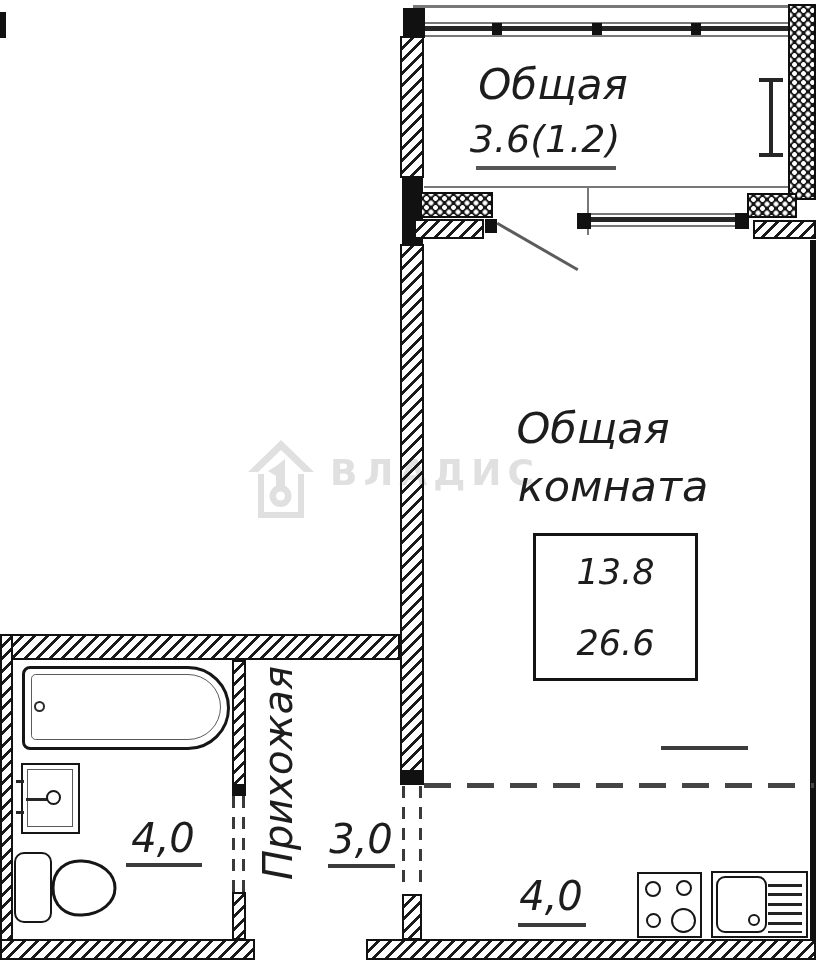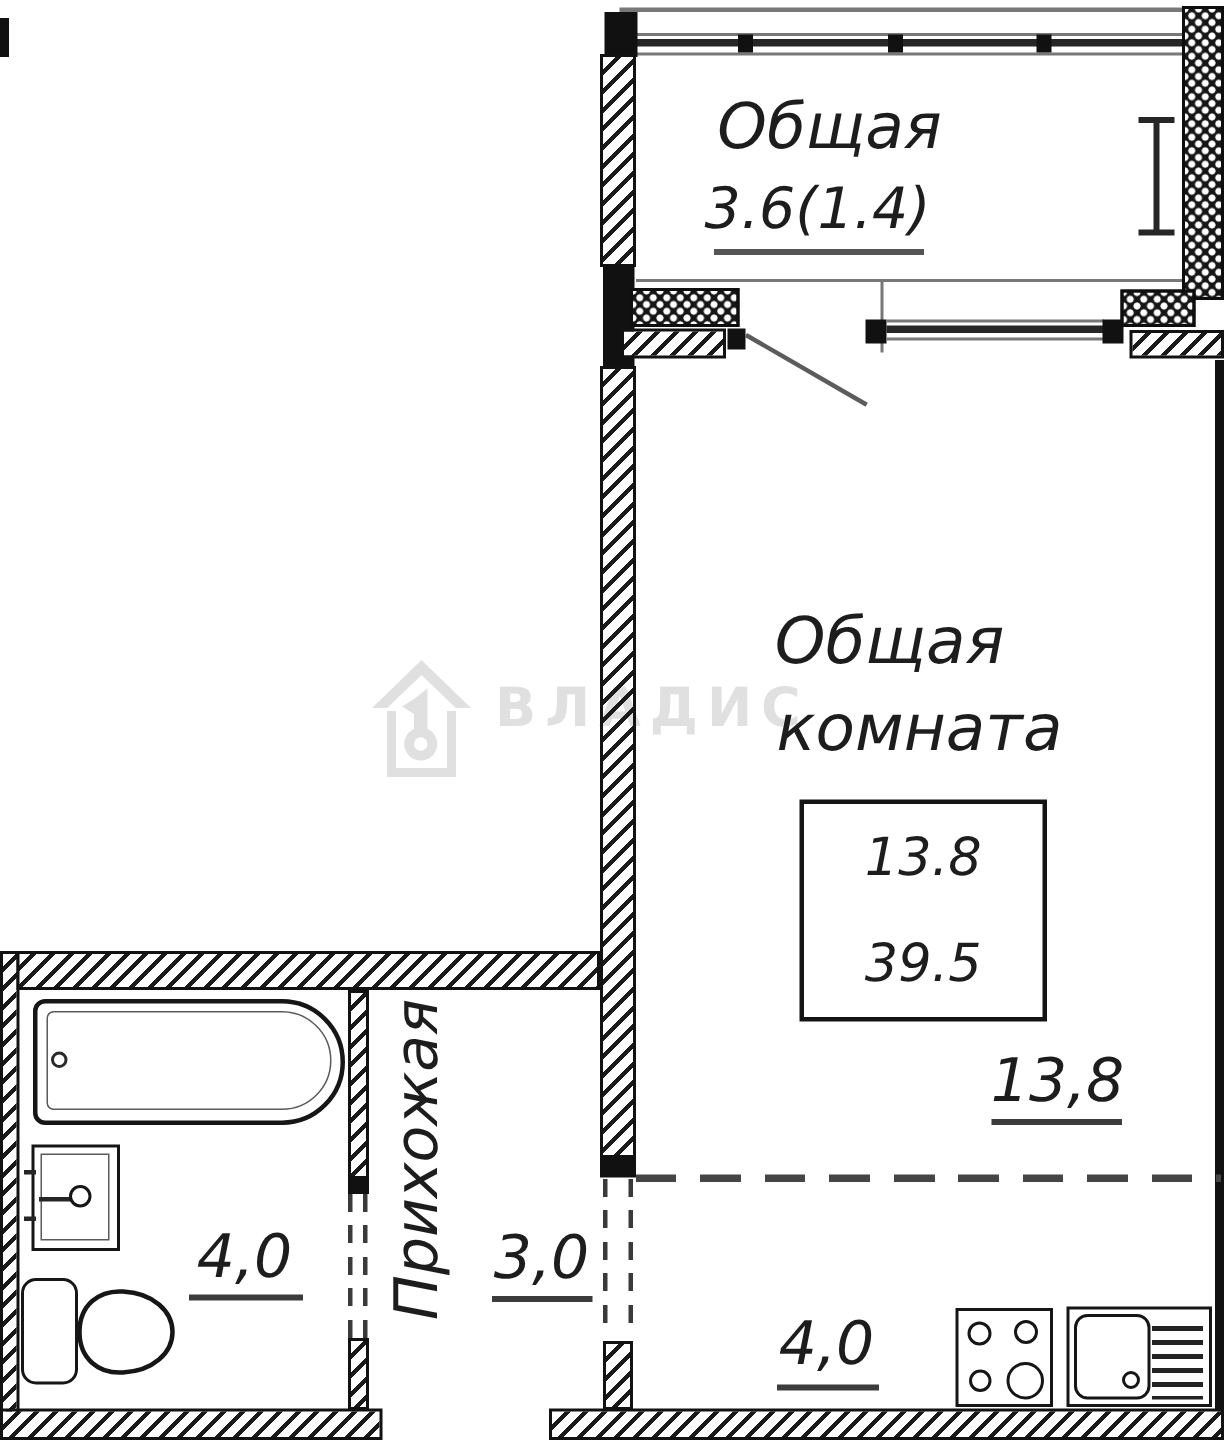--- a/index.html
+++ b/index.html
@@ -129,42 +129,41 @@
     <div class="stroke circle" style="left:7px;top:39px;width:15px;height:15px;"></div>
     <div class="stroke circle" style="left:32px;top:34px;width:25px;height:25px;"></div>
   </div>
   <div class="stroke" style="left:711px;top:871px;width:97px;height:67px;">
     <div class="stroke" style="left:3px;top:3px;width:51px;height:57px;border-radius:9px;"></div>
     <div class="stroke circle" style="left:35px;top:41px;width:12px;height:12px;"></div>
   </div>
   <div class="board"></div>
 
   <div class="lbl" style="left:553px;top:84px;font-size:42px;">Общая</div>
-  <div class="lbl" style="left:545px;top:139px;font-size:38px;">3.6(1.4)</div>
+  <div class="lbl" style="left:545px;top:139px;font-size:38px;">3.6(1.2)</div>
   <div class="ul" style="left:476px;top:166px;width:140px;background:#555;"></div>
 
   <div class="lbl" style="left:613px;top:486px;font-size:43px;">комната</div>
   <div class="lbl" style="left:593px;top:428px;font-size:43px;">Общая</div>
-  <div class="lbl" style="left:705px;top:721px;font-size:40px;">13,8</div>
   <div class="ul" style="left:661px;top:746px;width:87px;"></div>
 
   <div class="lbl" style="left:551px;top:896px;font-size:40px;">4,0</div>
   <div class="ul" style="left:518px;top:923px;width:68px;"></div>
 
   <div class="lbl vtxt" style="left:278px;top:773px;font-size:40px;">Прихожая</div>
   <div class="lbl" style="left:361px;top:839px;font-size:40px;">3,0</div>
   <div class="ul" style="left:328px;top:864px;width:67px;"></div>
 
   <div class="lbl" style="left:163px;top:838px;font-size:40px;">4,0</div>
   <div class="ul" style="left:126px;top:863px;width:76px;"></div>
 
   <div class="stamp">
     <div class="stamp-col">
       <div class="stamp-cell">13.8</div>
-      <div class="stamp-cell">39.5</div>
+      <div class="stamp-cell">26.6</div>
     </div>
   </div>
 
   <div class="watermark">
     <svg class="abs" style="left:246px;top:436px;" width="70" height="86" viewBox="0 0 70 86">
       <path d="M35 4 L68 36 L58 36 L58 82 L12 82 L12 36 L2 36 Z" fill="#e0e0e0"></path>
       <path d="M35 14 L60 38 L52 38 L52 76 L18 76 L18 38 L10 38 Z" fill="#ffffff"></path>
       <path d="M30 30 L39 23 L39 56 L30 56 Z" fill="#e0e0e0"></path>
       <path d="M30 30 L30 40 L22 35 Z" fill="#e0e0e0"></path>
       <circle cx="34.5" cy="60" r="11" fill="#e0e0e0"></circle>

